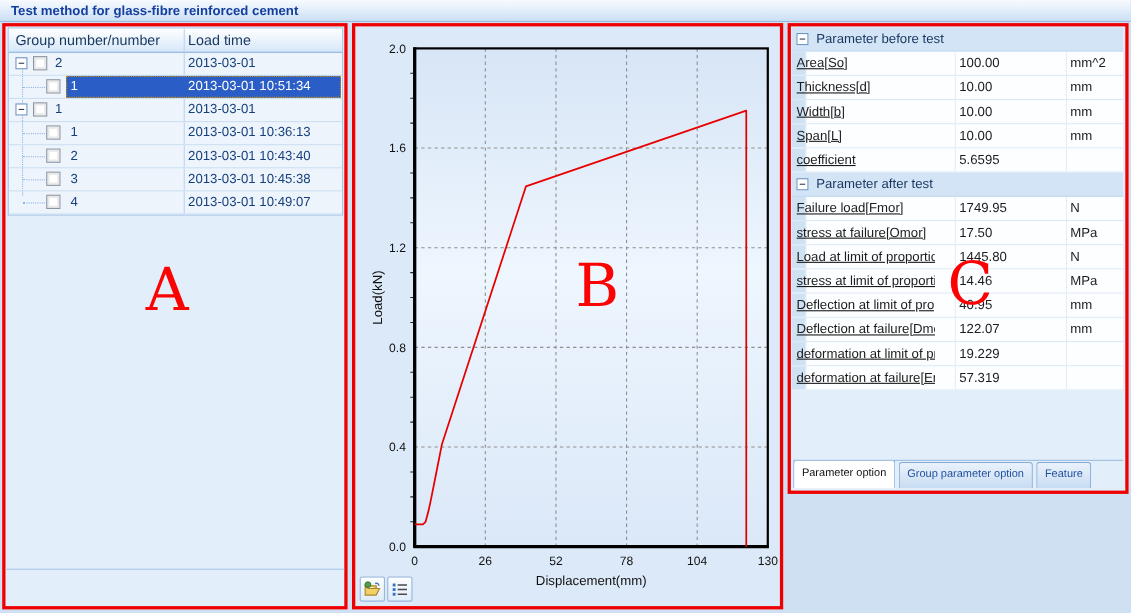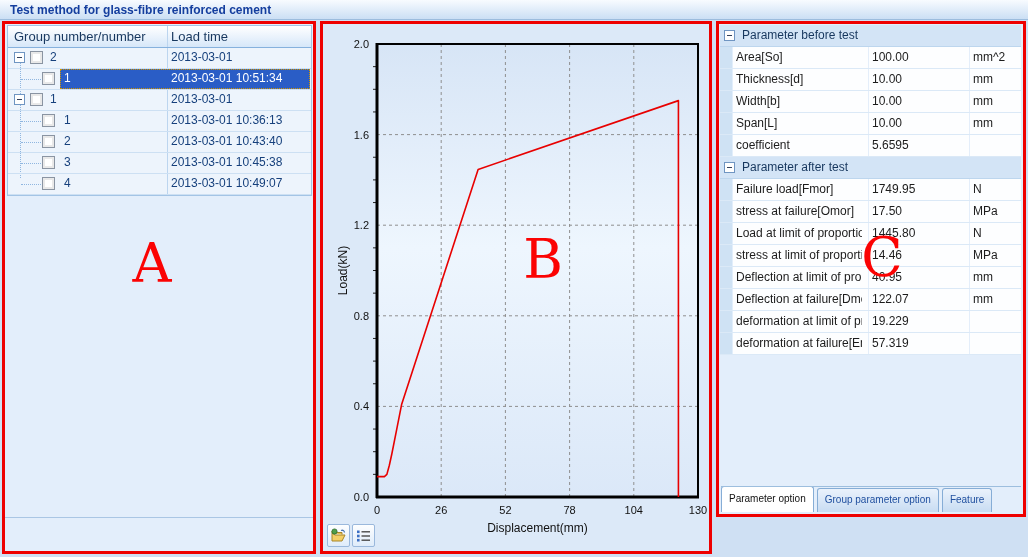--- a/index.html
+++ b/index.html
@@ -8,21 +8,21 @@
 
   
   #titlebar{position:absolute;left:0;top:0;width:1028px;height:20px;
     background:linear-gradient(#f8fbff,#cbdff4);border-bottom:1px solid #9cbcdd;
     color:#143e9e;font-size:12px;font-weight:bold;line-height:20px;padding-left:10px;box-sizing:border-box;}
 
   
   .panel{position:absolute;border:3px solid #ee0000;box-sizing:border-box;}
   #panelA{left:2px;top:21px;width:314px;height:533px;background:#e3eefb;}
   #panelB{left:320px;top:21px;width:392px;height:533px;background:#dce9f8;}
-  #panelC{left:716px;top:21px;width:310px;height:496px;background:#e3eefb;}
+  #panelC{left:716px;top:21px;width:310px;height:428px;background:#e3eefb;}
 
   .biglbl{position:absolute;color:#fb0303;font-family:"DejaVu Serif",serif;font-size:54px;
     transform:translate(-50%,-50%);line-height:1;z-index:5;}
 
   
   #atable{position:absolute;left:2px;top:1px;width:303px;border:1px solid #a3c4e5;background:#edf4fc;}
   #ahead{position:relative;height:21px;background:linear-gradient(#ffffff,#d6e7f9);
     border-bottom:1px solid #86b1dd;color:#17375e;font-size:13px;}
   #ahead .h1{position:absolute;left:6px;top:3px;}
   #ahead .h2{position:absolute;left:163px;top:3px;}
@@ -61,21 +61,21 @@
   
   #ctable{position:absolute;left:1px;top:1px;width:301px;}
   .csection{position:relative;height:21px;background:#d3e4f6;border-bottom:1px solid #bdd6ee;
     font-size:12px;color:#17375e;}
   .csection .cexp{position:absolute;left:4px;top:5px;width:11px;height:11px;background:#fff;
     border:1px solid #6f95c2;box-sizing:border-box;}
   .csection .cexp::after{content:"";position:absolute;left:2px;top:4px;width:5px;border-top:1px solid #33405a;}
   .csection .ctitle{position:absolute;left:22px;top:3px;}
   .crow{position:relative;height:21px;background:#fdfeff;border-bottom:1px solid #dbe9f7;font-size:12px;color:#1c1c1c;}
   .crow .gut{position:absolute;left:0;top:0;bottom:0;width:12px;background:#cfe2f4;border-right:1px solid #e2eefb;}
-  .crow .lbl{position:absolute;left:16px;top:3px;width:126px;white-space:nowrap;overflow:hidden;}
+  .crow .lbl{position:absolute;left:4px;top:3px;width:126px;white-space:nowrap;overflow:hidden;text-decoration:underline;}
   .crow .val{position:absolute;left:152px;top:3px;width:95px;white-space:nowrap;}
   .crow .unt{position:absolute;left:253px;top:3px;white-space:nowrap;}
   .crow .s1{position:absolute;left:148px;top:0;bottom:0;width:1px;background:#e4eefa;}
   .crow .s2{position:absolute;left:249px;top:0;bottom:0;width:1px;background:#e4eefa;}
 
   #ctabs{position:absolute;left:2px;right:2px;bottom:2px;height:25px;display:flex;gap:3px;
     border-top:1px solid #9dbede;align-items:flex-end;overflow:hidden;}
   .tab{height:23px;line-height:22px;padding:0 7px;font-size:10px;color:#1f4f9f;white-space:nowrap;
     background:linear-gradient(#eaf2fc,#c8dcf2);border:1px solid #86add6;border-bottom:none;
     border-radius:3px 3px 0 0;cursor:pointer;}

